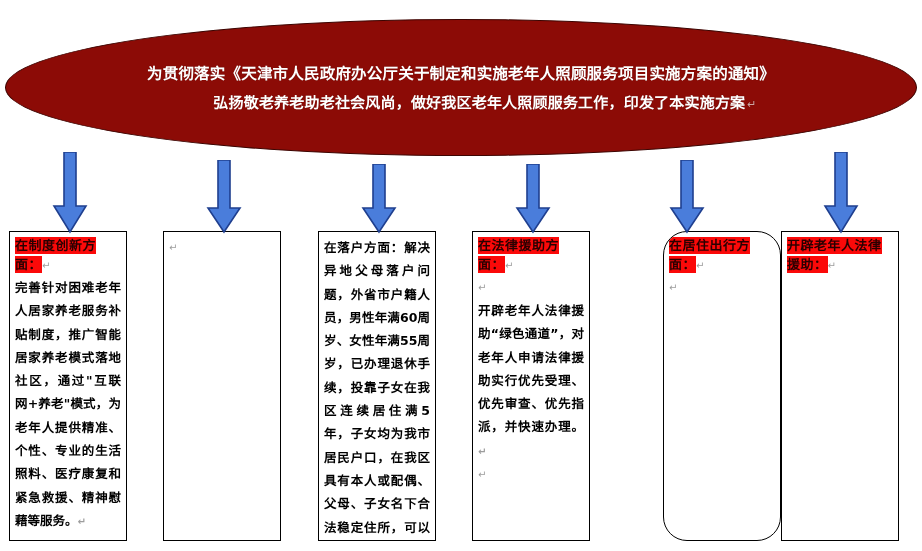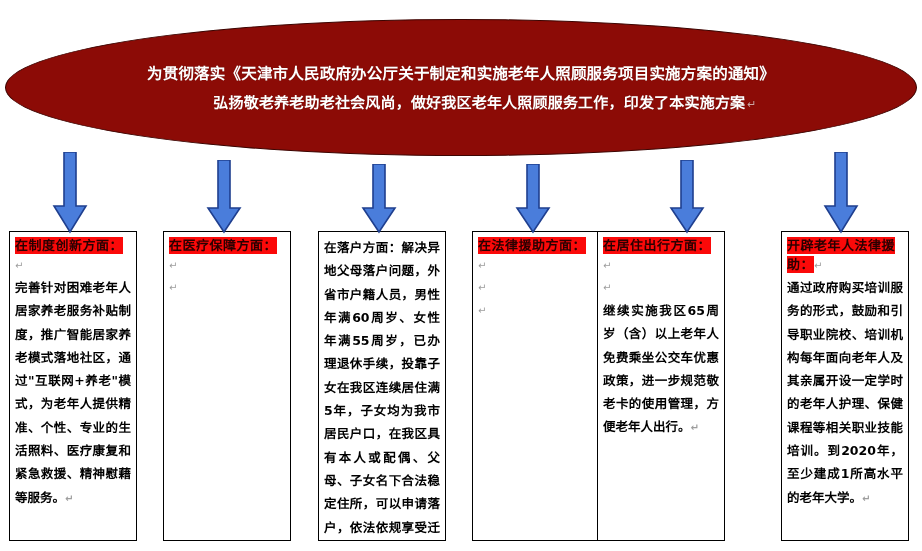--- a/index.html
+++ b/index.html
@@ -76,21 +76,21 @@
   .boxes {
     position: absolute;
     left: 0;
     top: 231px;
     width: 922px;
     height: 313px;
   }
   .card {
     position: absolute;
     top: 0;
-    width: 128px;
+    width: 118px;
     height: 310px;
     border: 1px solid #000000;
     background: #ffffff;
     box-sizing: border-box;
     padding: 4px 5px 4px 5px;
     overflow: hidden;
   }
   .card-head {
     display: block;
     margin: 0 0 1px 0;
@@ -161,48 +161,44 @@
   <div class="boxes">
 
     <div class="card" style="left:9px;">
       <div class="card-head">
         <span class="hl">在制度创新方面：</span><span class="pilcrow-g">↵</span>
       </div>
       <div class="card-body"><span>完善针对困难老年人居家养老服务补贴制度，推广智能居家养老模式落地社区，通过"互联网+养老"模式，为老年人提供精准、个性、专业的生活照料、医疗康复和紧急救援、精神慰藉等服务。</span><span class="pilcrow-g">↵</span></div>
     </div>
 
     <div class="card" style="left:163px;">
-      <div class="card-head">
-        <span class="hl">在医疗保障方面：</span><span class="pilcrow-g">↵</span>
-      </div>
       <span class="blank-line">↵</span>
     </div>
 
     <div class="card" style="left:318px;">
       <div class="card-body"><span class="hl">在落户方面：</span><span class="card-head-tail">解决</span><span>异地父母落户问题，外省市户籍人员，男性年满60周岁、女性年满55周岁，已办理退休手续，投靠子女在我区连续居住满5年，子女均为我市居民户口，在我区具有本人或配偶、父母、子女名下合法稳定住所，可以申请落户，依法依规享受迁入地基本公共服务。</span><span class="pilcrow-g">↵</span></div>
       <span class="blank-line">↵</span>
     </div>
 
     <div class="card" style="left:472px;">
       <div class="card-head">
         <span class="hl">在法律援助方面：</span><span class="pilcrow-g">↵</span>
       </div>
       <span class="blank-line">↵</span>
-      <span class="blank-line">↵</span>
-    </div>
-
-    <div class="card" style="left:597px;">
+      <div class="card-body"><span>开辟老年人法律援助“绿色通道”，对老年人申请法律援助实行优先受理、优先审查、优先指派，并快速办理。</span><span class="pilcrow-g">↵</span></div>
+      <span class="blank-line">↵</span>
+    </div>
+
+    <div class="card" style="left:663px;border-radius:24px;">
       <div class="card-head">
         <span class="hl">在居住出行方面：</span><span class="pilcrow-g">↵</span>
       </div>
       <span class="blank-line">↵</span>
-      <div class="card-body"><span>继续实施我区65周岁（含）以上老年人免费乘坐公交车优惠政策，进一步规范敬老卡的使用管理，方便老年人出行。</span><span class="pilcrow-g">↵</span></div>
     </div>
 
     <div class="card" style="left:781px;">
       <div class="card-head">
         <span class="hl">开辟老年人法律援助：</span><span class="pilcrow-g">↵</span>
       </div>
-      <div class="card-body"><span>通过政府购买培训服务的形式，鼓励和引导职业院校、培训机构每年面向老年人及其亲属开设一定学时的老年人护理、保健课程等相关职业技能培训。到2020年，至少建成1所高水平的老年大学。</span><span class="pilcrow-g">↵</span></div>
     </div>
 
   </div>
 </div>
 
 </body></html>

